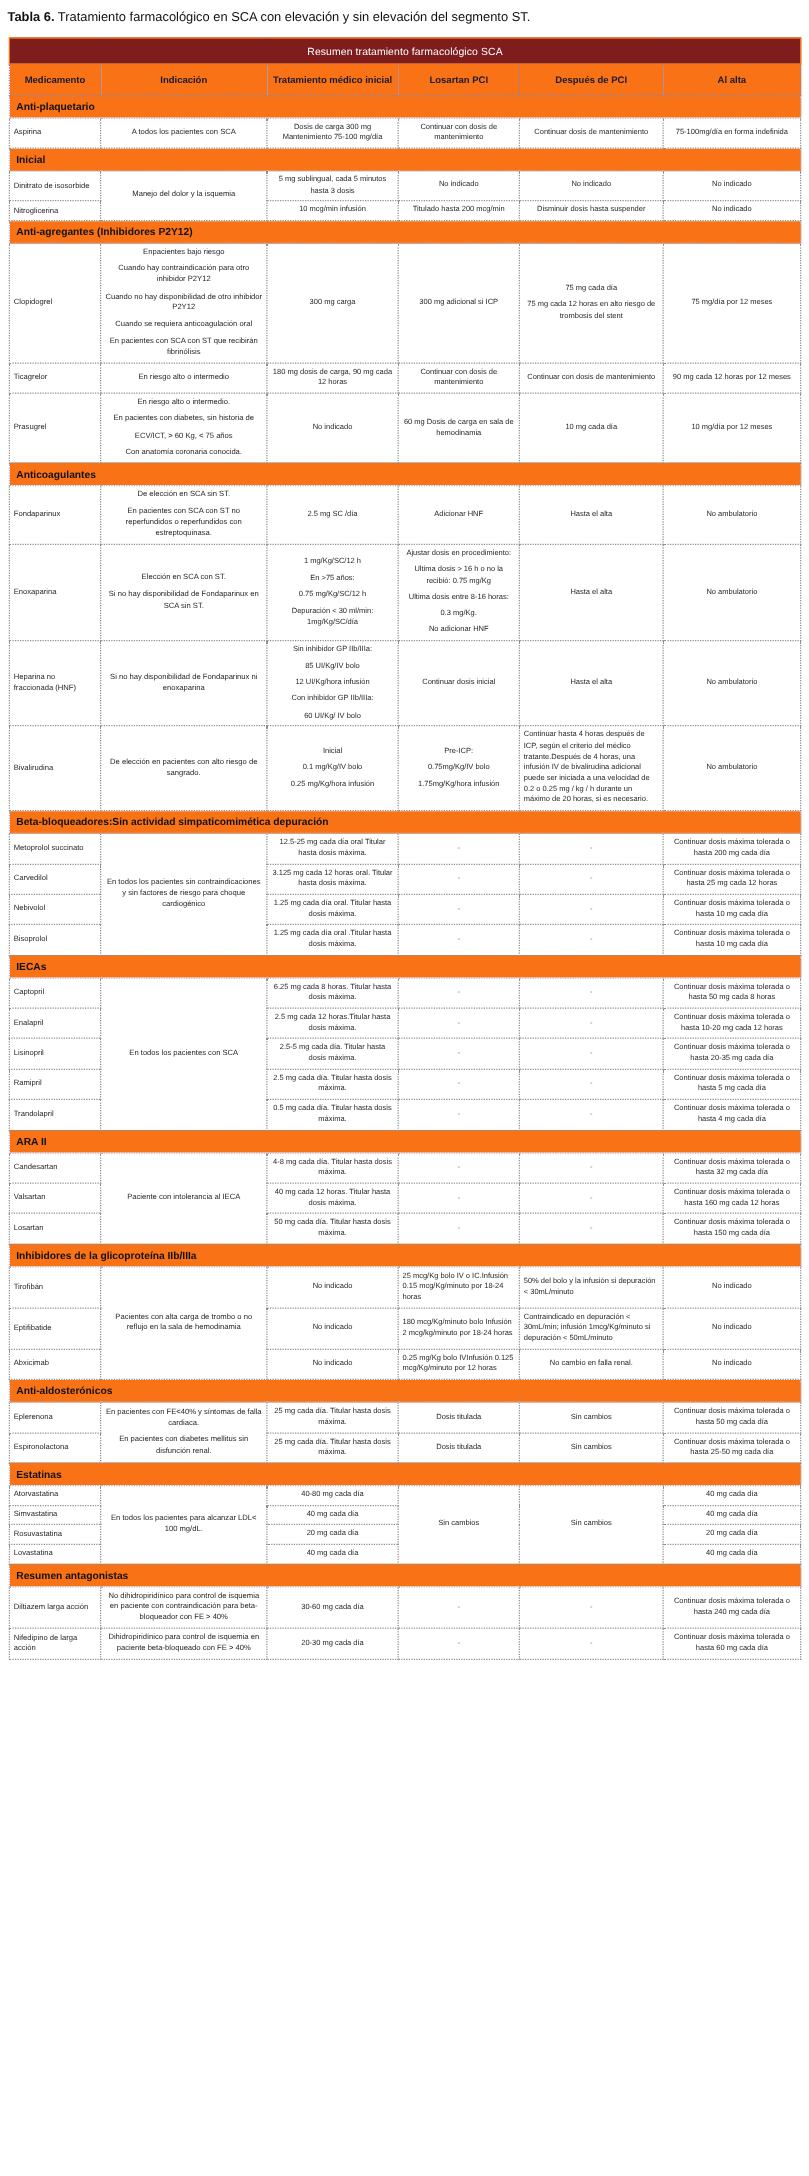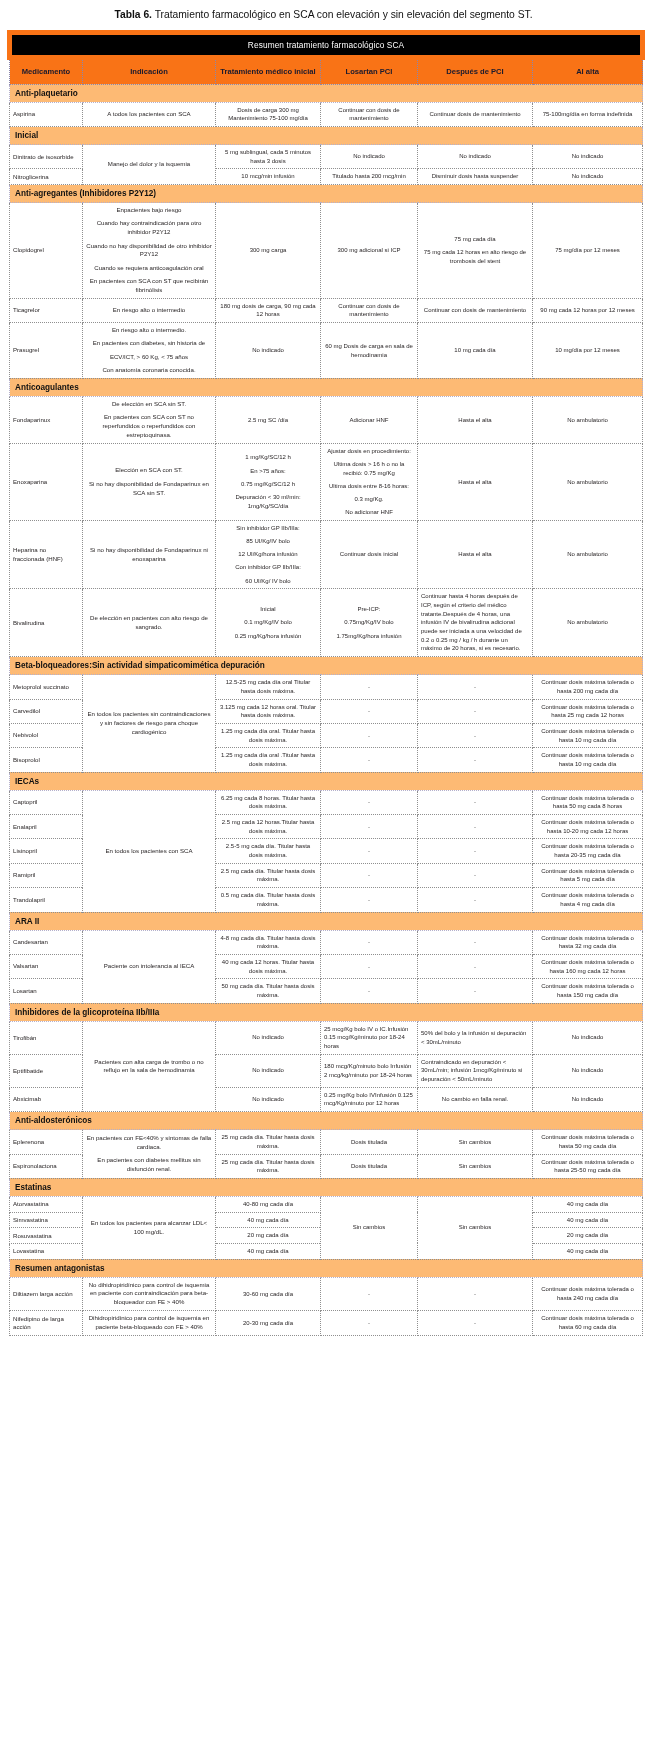--- a/index.html
+++ b/index.html
@@ -14,21 +14,21 @@
   #page{
     width:647px;
     min-height:1741px;
     position:relative;
     box-sizing:border-box;
     padding:0;
   }
   .caption{
     font-size:10.3px;
     line-height:1.25;
-    text-align:center;
+    text-align:left;
     padding:9px 6px 8px 6px;
     color:#111;
   }
   .caption .lbl{font-weight:bold;}
   table.t6{
     border-collapse:collapse;
     width:633px;
     margin:0 7px 0 7px;
     table-layout:fixed;
   }
@@ -40,40 +40,40 @@
   }
   
   col.c0{width:73px;}
   col.c1{width:133px;}
   col.c2{width:105px;}
   col.c3{width:97px;}
   col.c4{width:115px;}
   col.c5{width:110px;}
 
   tr.banner td{
-    background:#000000;
+    background:#7f1d1d;
     color:#ffffff;
     text-align:center;
     font-size:8.3px;
     padding:5px 2px 5px 2px;
-    border:5px solid #f97316;
+    border:1px solid #f97316;
     letter-spacing:.1px;
   }
   tr.colhead td{
     background:#f97316;
     color:#1a1a2e;
     text-align:center;
     font-size:7.6px;
     font-weight:bold;
     padding:7px 2px 7px 2px;
     line-height:1.3;
     border:1px dotted #8a86ad;
   }
   tr.section td{
-    background:#fdba74;
+    background:#f97316;
     color:#111;
     font-size:8.2px;
     font-weight:bold;
     text-align:left;
     padding:4px 2px 4px 5px;
     border:1px dotted #b4b0cc;
   }
   td.drug{
     font-size:6.1px;
     text-align:left;

